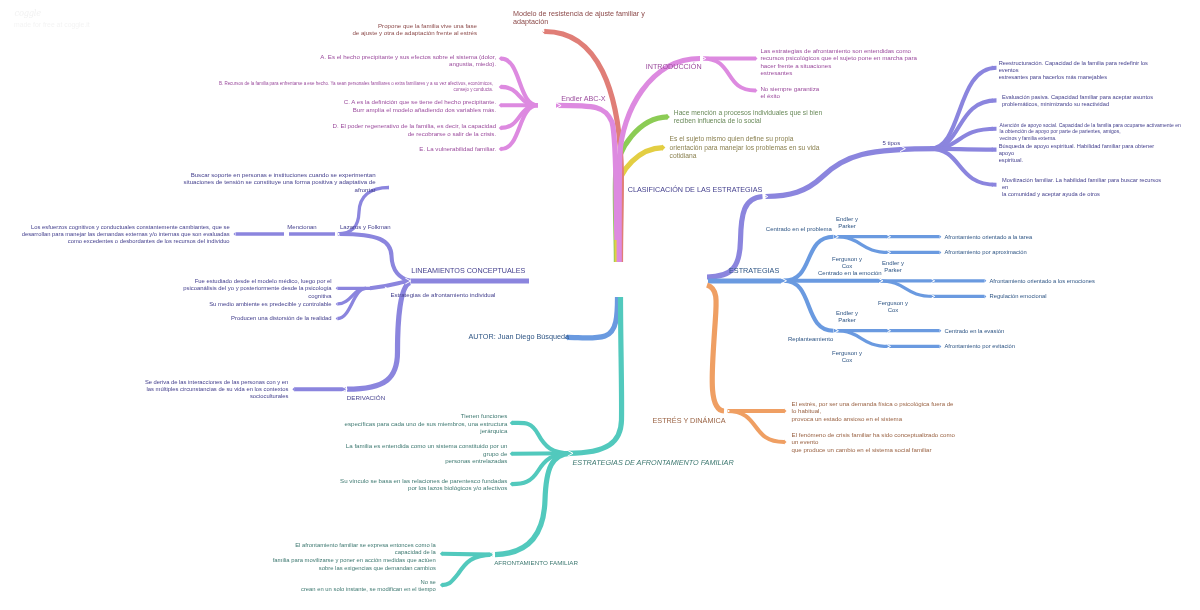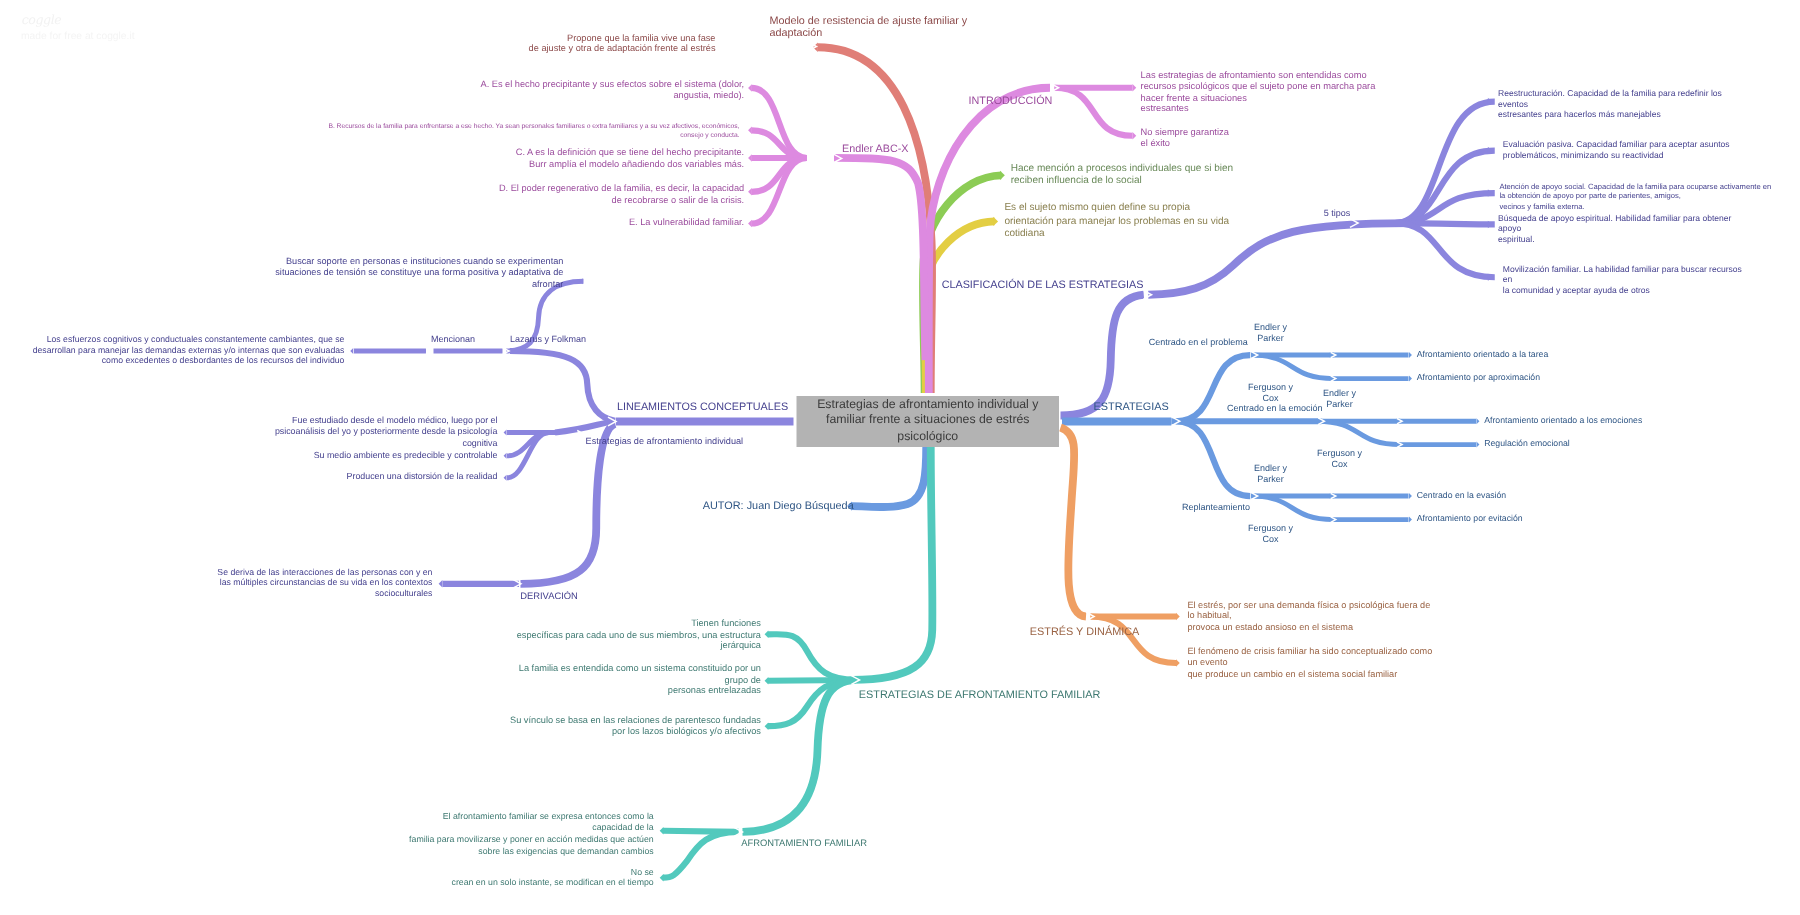--- a/index.html
+++ b/index.html
@@ -134,25 +134,20 @@
   <path d="M 887.1 234.9 L 890.5 236.7 L 887.1 238.5" fill="none" stroke="#ffffff" stroke-width="1" stroke-linejoin="miter"></path>
   <path d="M 887.1 250.6 L 890.5 252.4 L 887.1 254.2" fill="none" stroke="#ffffff" stroke-width="1" stroke-linejoin="miter"></path>
   <path d="M 931.3 279.0 L 934.7 280.8 L 931.3 282.6" fill="none" stroke="#ffffff" stroke-width="1" stroke-linejoin="miter"></path>
   <path d="M 931.3 294.6 L 934.7 296.4 L 931.3 298.2" fill="none" stroke="#ffffff" stroke-width="1" stroke-linejoin="miter"></path>
   <path d="M 887.1 328.9 L 890.5 330.7 L 887.1 332.5" fill="none" stroke="#ffffff" stroke-width="1" stroke-linejoin="miter"></path>
   <path d="M 887.1 344.6 L 890.5 346.4 L 887.1 348.2" fill="none" stroke="#ffffff" stroke-width="1" stroke-linejoin="miter"></path>
   <path d="M 724.0 408.1 L 729.4 411.0 L 724.0 413.9" fill="none" stroke="#ffffff" stroke-width="1" stroke-linejoin="miter"></path>
   <path d="M 567.6 450.4 L 573.0 453.3 L 567.6 456.2" fill="none" stroke="#ffffff" stroke-width="1" stroke-linejoin="miter"></path>
   <path d="M 489.6 551.7 L 495.0 554.6 L 489.6 557.5" fill="none" stroke="#ffffff" stroke-width="1" stroke-linejoin="miter"></path>
   </svg>
-  <div id="central">
-      <span>Estrategias de afrontamiento individual y</span>
-      <span>familiar frente a situaciones de estrés</span>
-      <span>psicológico</span>
-    </div>
   <div class="lbl" style="font-size:7.2px;line-height:8.5px;color:#8c4a4a;top:9.6px;left:513px;"><span>Modelo de resistencia de ajuste familiar y</span><span>adaptación</span></div>
   <div class="lbl" style="font-size:6.15px;line-height:7.3px;color:#8c4a4a;top:21.5px;right:723px;text-align:right;"><span>Propone que la familia vive una fase</span><span>de ajuste y otra de adaptación frente al estrés</span></div>
   <div class="lbl" style="font-size:7.2px;line-height:9.94px;color:#9a4a9c;top:93.5px;left:561.3px;"><span>Endler ABC-X</span></div>
   <div class="lbl" style="font-size:6.15px;line-height:7.2px;color:#9a4a9c;top:52.5px;right:703.9px;text-align:right;"><span>A. Es el hecho precipitante y sus efectos sobre el sistema (dolor,</span><span>angustia, miedo).</span></div>
   <div class="lbl" style="font-size:4.48px;line-height:5.9px;color:#9a4a9c;top:80.8px;right:707px;text-align:right;"><span>B. Recursos de la familia para enfrentarse a ese hecho. Ya sean personales familiares o extra familiares y a su vez afectivos, económicos,</span><span>consejo y conducta.</span></div>
   <div class="lbl" style="font-size:6.15px;line-height:7.9px;color:#9a4a9c;top:97.8px;right:703.9px;text-align:right;"><span>C. A es la definición que se tiene del hecho precipitante.</span><span>Burr amplía el modelo añadiendo dos variables más.</span></div>
   <div class="lbl" style="font-size:6.15px;line-height:7.2px;color:#9a4a9c;top:122.3px;right:703.9px;text-align:right;"><span>D. El poder regenerativo de la familia, es decir, la capacidad</span><span>de recobrarse o salir de la crisis.</span></div>
   <div class="lbl" style="font-size:6.15px;line-height:8.49px;color:#9a4a9c;top:145.3px;right:703.9px;text-align:right;"><span>E. La vulnerabilidad familiar.</span></div>
   <div class="lbl" style="font-size:7.2px;line-height:9.94px;color:#9a4a9c;top:48.2px;left:645.7px;margin-top:14px;"><span>INTRODUCCIÓN</span></div>
   <div class="lbl" style="font-size:6.2px;line-height:7.15px;color:#9a4a9c;top:47.2px;left:760.4px;"><span>Las estrategias de afrontamiento son entendidas como</span><span>recursos psicológicos que el sujeto pone en marcha para</span><span>hacer frente a situaciones</span><span>estresantes</span></div>
@@ -187,23 +182,23 @@
   <div class="lbl" style="font-size:6.0px;line-height:7.3px;color:#2e5584;top:260px;left:893px;transform:translateX(-50%);text-align:center;"><span>Endler y</span><span>Parker</span></div>
   <div class="lbl" style="font-size:5.8px;line-height:8.0px;color:#2e5584;top:276.5px;left:989.5px;"><span>Afrontamiento orientado a los emociones</span></div>
   <div class="lbl" style="font-size:5.8px;line-height:8.0px;color:#2e5584;top:292px;left:989.5px;"><span>Regulación emocional</span></div>
   <div class="lbl" style="font-size:6.0px;line-height:7.3px;color:#2e5584;top:300px;left:893px;transform:translateX(-50%);text-align:center;"><span>Ferguson y</span><span>Cox</span></div>
   <div class="lbl" style="font-size:6.0px;line-height:7.3px;color:#2e5584;top:310px;left:847px;transform:translateX(-50%);text-align:center;"><span>Endler y</span><span>Parker</span></div>
   <div class="lbl" style="font-size:5.8px;line-height:8.0px;color:#2e5584;top:326.5px;left:944.5px;"><span>Centrado en la evasión</span></div>
   <div class="lbl" style="font-size:6.0px;line-height:8.28px;color:#2e5584;top:334.5px;left:788px;"><span>Replanteamiento</span></div>
   <div class="lbl" style="font-size:5.8px;line-height:8.0px;color:#2e5584;top:342px;left:944.5px;"><span>Afrontamiento por evitación</span></div>
   <div class="lbl" style="font-size:6.0px;line-height:7.3px;color:#2e5584;top:350px;left:847px;transform:translateX(-50%);text-align:center;"><span>Ferguson y</span><span>Cox</span></div>
   <div class="lbl" style="font-size:7.25px;line-height:10.0px;color:#2e5584;top:331.5px;left:468.5px;"><span>AUTOR: Juan Diego Búsqueda</span></div>
-  <div class="lbl" style="font-size:7.25px;line-height:10.0px;color:#9a6344;top:415.5px;left:652.5px;margin-left:34px;"><span>ESTRÉS Y DINÁMICA</span></div>
+  <div class="lbl" style="font-size:7.25px;line-height:10.0px;color:#9a6344;top:415.5px;left:652.5px;"><span>ESTRÉS Y DINÁMICA</span></div>
   <div class="lbl" style="font-size:6.1px;line-height:7.4px;color:#9a6344;top:399.8px;left:791.6px;"><span>El estrés, por ser una demanda física o psicológica fuera de</span><span>lo habitual,</span><span>provoca un estado ansioso en el sistema</span></div>
   <div class="lbl" style="font-size:6.1px;line-height:7.4px;color:#9a6344;top:430.8px;left:791.6px;"><span>El fenómeno de crisis familiar ha sido conceptualizado como</span><span>un evento</span><span>que produce un cambio en el sistema social familiar</span></div>
-  <div class="lbl" style="font-size:7.25px;line-height:10.0px;color:#3d7870;top:457.5px;left:572.5px;"><span>ESTRATEGIAS DE AFRONTAMIENTO FAMILIAR</span></div>
+  <div class="lbl" style="font-size:7.25px;line-height:10.0px;color:#3d7870;top:457.5px;left:572.5px;font-style:italic;"><span>ESTRATEGIAS DE AFRONTAMIENTO FAMILIAR</span></div>
   <div class="lbl" style="font-size:6.15px;line-height:7.5px;color:#3d7870;top:412.2px;right:692.7px;text-align:right;"><span>Tienen funciones</span><span>específicas para cada uno de sus miembros, una estructura</span><span>jerárquica</span></div>
   <div class="lbl" style="font-size:6.15px;line-height:7.5px;color:#3d7870;top:442.4px;right:692.7px;text-align:right;"><span>La familia es entendida como un sistema constituido por un</span><span>grupo de</span><span>personas entrelazadas</span></div>
   <div class="lbl" style="font-size:6.15px;line-height:7.5px;color:#3d7870;top:476.9px;right:692.7px;text-align:right;"><span>Su vínculo se basa en las relaciones de parentesco fundadas</span><span>por los lazos biológicos y/o afectivos</span></div>
   <div class="lbl" style="font-size:6.25px;line-height:8.62px;color:#3d7870;top:558.5px;left:494.2px;"><span>AFRONTAMIENTO FAMILIAR</span></div>
   <div class="lbl" style="font-size:5.85px;line-height:7.6px;color:#3d7870;top:541.8px;right:764.2px;text-align:right;"><span>El afrontamiento familiar se expresa entonces como la</span><span>capacidad de la</span><span>familia para movilizarse y poner en acción medidas que actúen</span><span>sobre las exigencias que demandan cambios</span></div>
   <div class="lbl" style="font-size:5.85px;line-height:7.6px;color:#3d7870;top:578.8px;right:764.2px;text-align:right;"><span>No se</span><span>crean en un solo instante, se modifican en el tiempo</span></div>
 </div>
 
 </body></html>

